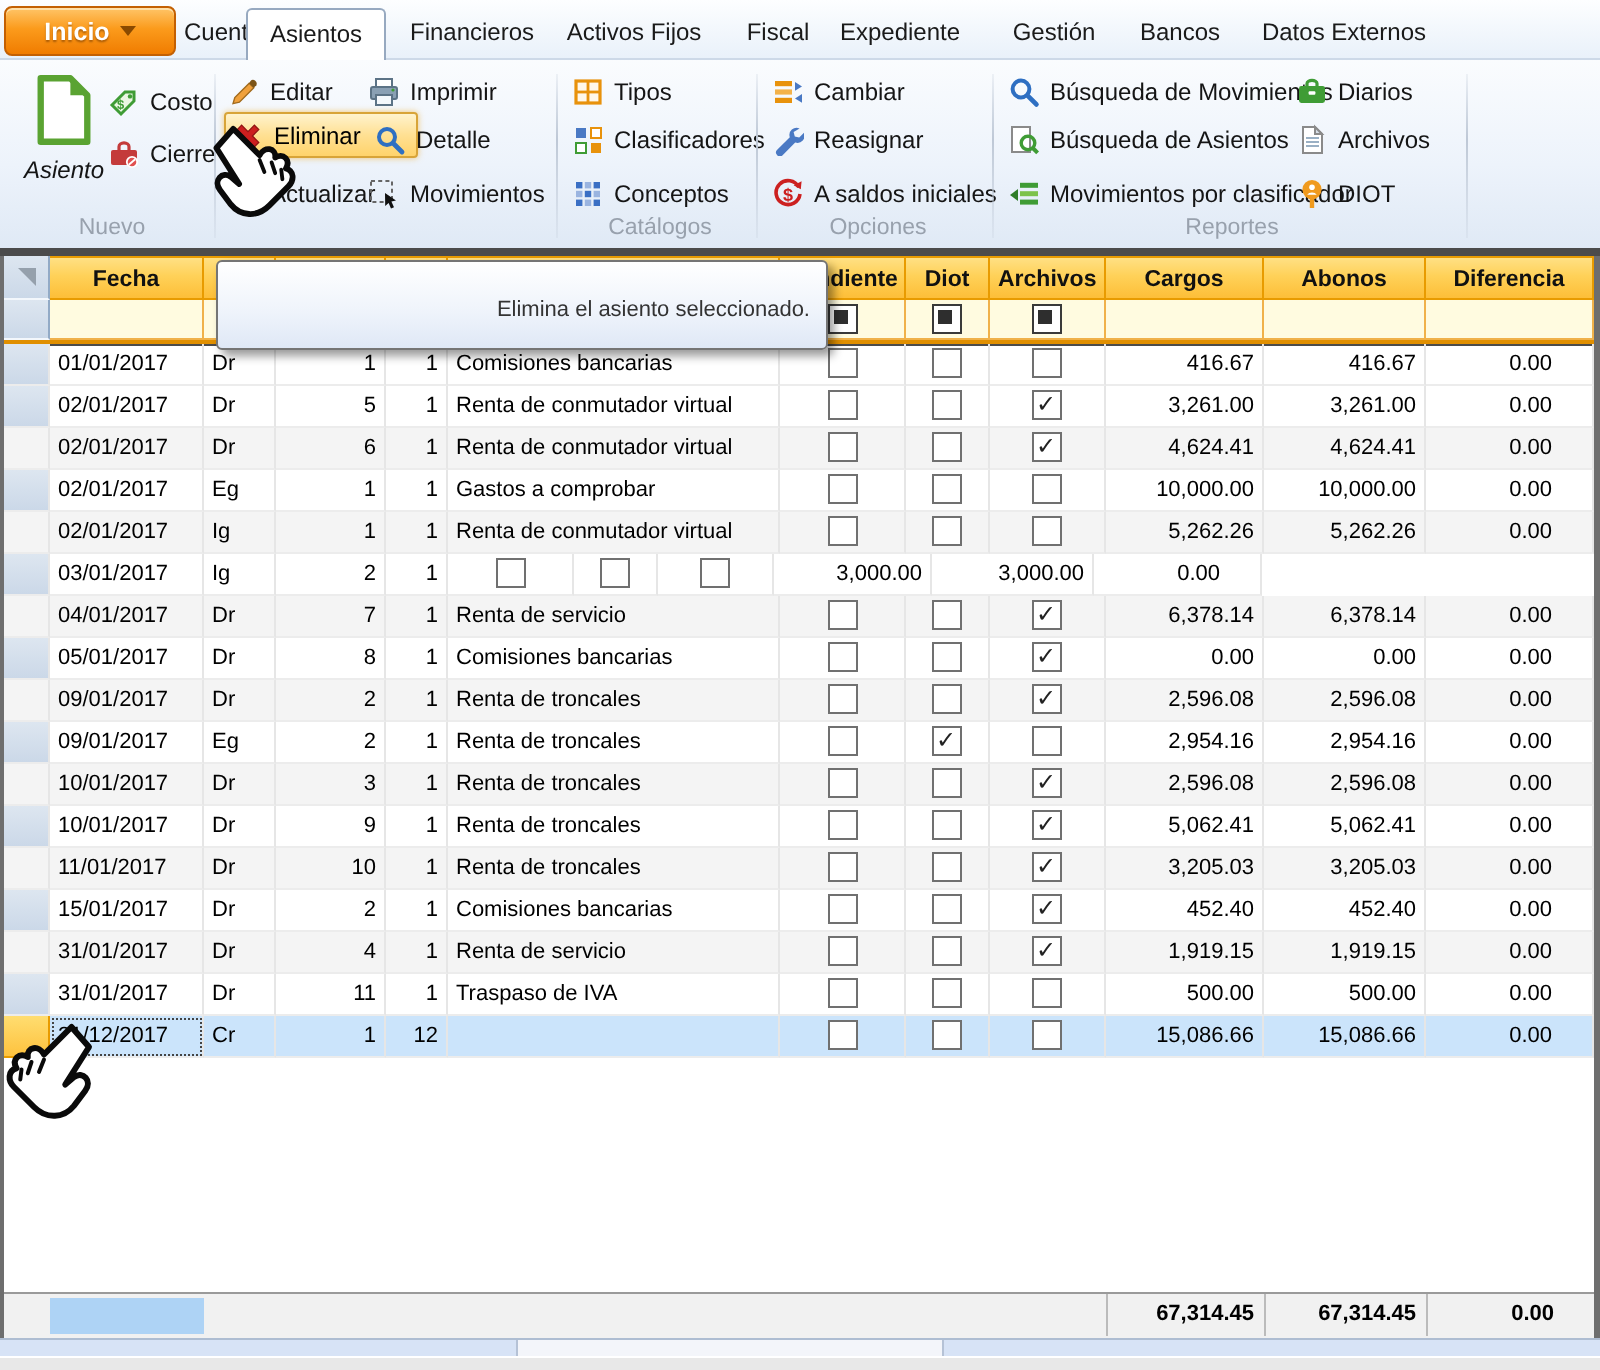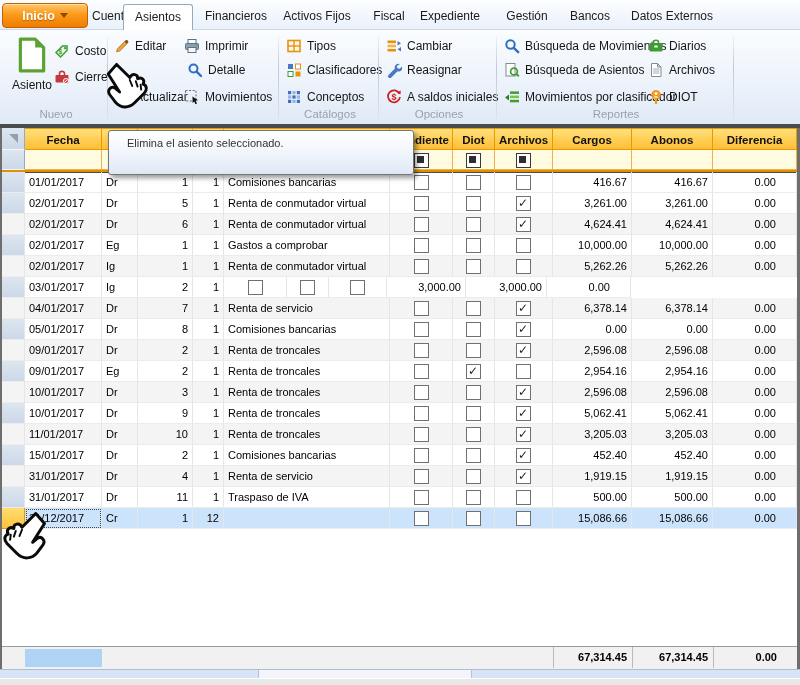--- a/index.html
+++ b/index.html
@@ -20,21 +20,21 @@
        border-radius:3px 3px 0 0;font-weight:normal;z-index:3;}
   
   .ribbon{position:absolute;left:0;top:29px;width:800px;height:95px;
           background:linear-gradient(#fafcfe,#edf3fb 55%,#dfe9f5);border-top:1px solid #cdd9e8;}
   .rsep{position:absolute;top:7px;width:1px;height:82px;
         background:linear-gradient(180deg,rgba(190,200,214,.2),#bec8d6 40%,rgba(190,200,214,.2));}
   .ritem{position:absolute;height:20px;display:flex;align-items:center;gap:5px;
          font-size:12px;color:#151515;white-space:nowrap;}
   .ritem .ic{width:16px;height:16px;display:inline-block;flex:0 0 16px;}
   .bigbtn{position:absolute;left:8px;top:4px;width:48px;height:74px;display:flex;
-          flex-direction:column;align-items:center;justify-content:flex-start;font-size:12px;color:#151515;}
+          flex-direction:column;align-items:center;justify-content:flex-start;font-size:12px;color:#151515;font-style:italic;}
   .bigbtn .bigic{width:30px;height:36px;margin-top:3px;margin-bottom:5px;}
   .hotbox{position:absolute;left:112px;top:26px;width:97px;height:23px;border:1px solid #d8a438;
           border-radius:2px;background:linear-gradient(#fff3cd,#ffe093 50%,#ffd36b);
           box-shadow:0 0 3px rgba(240,170,40,.65);display:flex;align-items:center;gap:5px;
           padding-left:3px;box-sizing:border-box;font-size:12px;}
   .glabel{position:absolute;top:78px;width:110px;text-align:center;font-size:11.5px;color:#98a1ad;}
   .darkstrip{position:absolute;left:0;top:124px;width:800px;height:4px;background:#4b4b4b;}
   
   #grid{position:absolute;left:2px;top:128px;width:795px;}
   .grow{display:flex;}
@@ -73,21 +73,21 @@
   .hthumb{position:absolute;left:258px;top:0;width:214px;height:9px;background:#f3f5fa;
            border-left:1px solid #b5c2d6;border-right:1px solid #b5c2d6;box-sizing:border-box;}
   .bottomchrome{position:absolute;left:0;top:678px;width:800px;height:7px;background:#e8e8e8;border-top:1px solid #fff;}
   .framel{position:absolute;left:0;top:128px;width:2px;height:550px;background:#6e6e6e;}
   .framer{position:absolute;left:797px;top:128px;width:3px;height:550px;background:#6e6e6e;}
   
   .tooltip{position:absolute;left:108px;top:130px;width:306px;height:45px;z-index:20;
            background:linear-gradient(#ffffff,#eef3fb 60%,#dfe8f6);border:1px solid #757575;
            border-radius:3px;box-shadow:3px 3px 5px rgba(0,0,0,.4);box-sizing:border-box;padding:4px 8px;}
   .tooltip .tt{font-size:11.5px;font-weight:bold;color:#111;}
-  .tooltip .tb{font-size:11px;color:#333;margin-left:10px;margin-top:2px;}
+  .tooltip .tb{font-size:11px;color:#333;margin-left:10px;margin-top:14px;text-align:right;}
   .hand{position:absolute;z-index:30;}
 </style>
 </head>
 <body>
 
 <div class="tabbar">
   <div class="inicio-btn">
     <span>Inicio</span>
     <span class="caret"></span>
   </div>
@@ -139,20 +139,28 @@
   <div class="rsep" style="left:107px;"></div>
 
   <div class="ritem" style="left:114px;top:6px;">
     <span class="ic">
       <svg viewBox="0 0 16 16">
           <path d="M2.5 13.8 L3.4 10.8 L10.6 3.6 L12.9 5.9 L5.7 13.1 Z" fill="#f0a13c" stroke="#a06a1c" stroke-width=".7"></path>
           <path d="M10.6 3.6 L12.9 5.9 L14.2 4.6 Q14.8 3.2 13.5 2.2 Q12.2 1.4 11.2 2.6 Z" fill="#7c5416"></path>
         </svg>
     </span>
     <span>Editar</span>
+  </div>
+  <div class="hotbox">
+    <span class="ic" style="width:16px;height:16px;display:inline-block;">
+      <svg viewBox="0 0 16 16">
+          <path d="M2.6 4.8 L4.8 2.6 L8 5.8 L11.2 2.6 L13.4 4.8 L10.2 8 L13.4 11.2 L11.2 13.4 L8 10.2 L4.8 13.4 L2.6 11.2 L5.8 8 Z" fill="#cc1f1f" stroke="#8e1212" stroke-width=".6"></path>
+        </svg>
+    </span>
+    <span>Eliminar</span>
   </div>
   <div class="ritem" style="left:114px;top:57px;">
     <span class="ic">
       <svg viewBox="0 0 16 16">
           <path d="M13.6 8 A5.6 5.6 0 1 1 8 2.4" fill="none" stroke="#3f9c35" stroke-width="2.3"></path>
           <path d="M5.8 0.4 L11 2.6 L6.2 5.6 Z" fill="#3f9c35"></path>
         </svg>
     </span>
     <span>Actualizar</span>
   </div>

